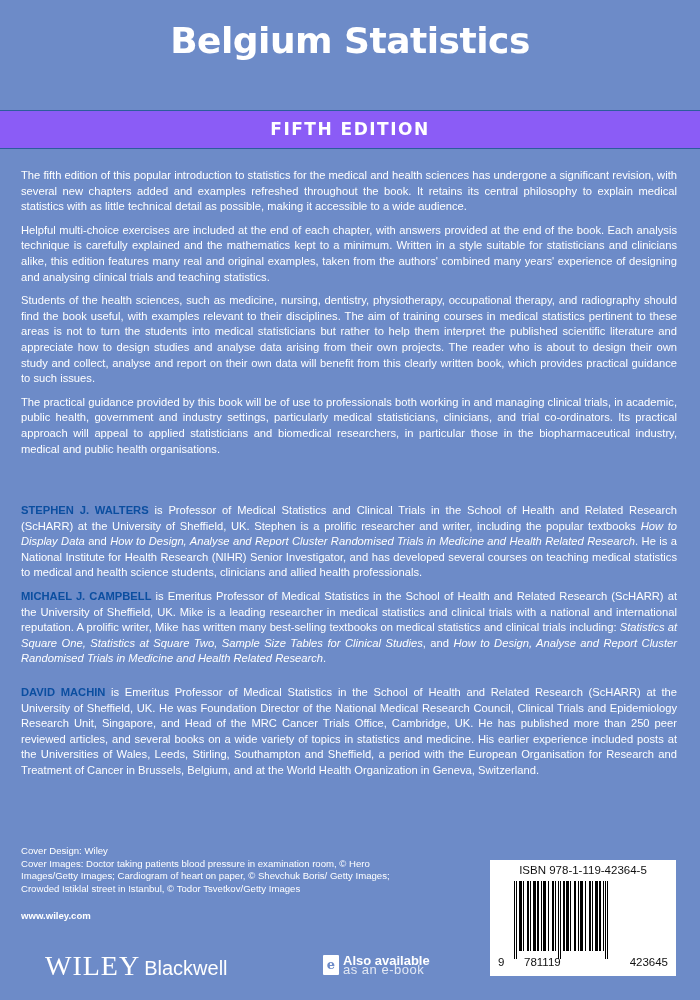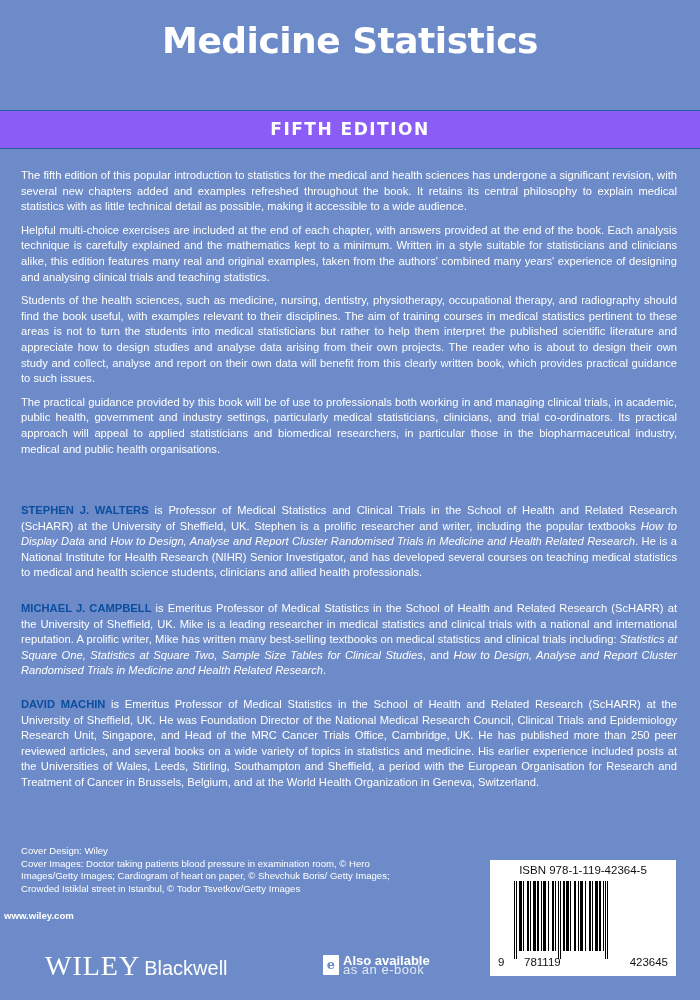--- a/index.html
+++ b/index.html
@@ -44,21 +44,21 @@
       font-size: 11.2px; line-height: 15.6px; text-align: justify;
       color: #ffffff;
     }
     .body-text p { margin: 0 0 8px 0; }
     .author-name { color: #0b4ea0; font-weight: bold; }
     .credits {
       position: absolute; left: 21px; top: 845px; width: 380px;
       font-size: 9.6px; line-height: 12.5px; color: #ffffff;
     }
     .url {
-      position: absolute; left: 4px; top: 910px;
+      position: absolute; left: 21px; top: 910px;
       font-size: 9.6px; color: #ffffff; font-weight: bold;
     }
     .wiley-logo {
       position: absolute; left: 21px; top: 950px;
       color: #ffffff; white-space: nowrap;
     }
     .wiley-logo .w1 {
       font-family: "Liberation Serif", serif; font-size: 28px; letter-spacing: 1px; margin-left: 24px;
     }
     .wiley-logo .w2 {
@@ -94,39 +94,39 @@
       font-size: 11.5px; color: #111; display: flex;
     }
     .isbn-digits .d0 { width: 20px; }
     .isbn-digits .d1 { width: 78px; text-align: left; padding-left: 6px; }
     .isbn-digits .d2 { flex: 1; text-align: right; padding-right: 2px; }
   </style>
 </head>
 <body>
 
 <div class="header">
-  <div class="title">Medicine Statistics</div>
+  <div class="title">Belgium Statistics</div>
 </div>
 
 <div class="edition-band">
   <span>FIFTH EDITION</span>
 </div>
 
 <div class="body-text" style="top:168px;">
   <p>The fifth edition of this popular introduction to statistics for the medical and health sciences has undergone a significant revision, with several new chapters added and examples refreshed throughout the book. It retains its central philosophy to explain medical statistics with as little technical detail as possible, making it accessible to a wide audience.</p>
   <p>Helpful multi-choice exercises are included at the end of each chapter, with answers provided at the end of the book. Each analysis technique is carefully explained and the mathematics kept to a minimum. Written in a style suitable for statisticians and clinicians alike, this edition features many real and original examples, taken from the authors' combined many years' experience of designing and analysing clinical trials and teaching statistics.</p>
   <p>Students of the health sciences, such as medicine, nursing, dentistry, physiotherapy, occupational therapy, and radiography should find the book useful, with examples relevant to their disciplines. The aim of training courses in medical statistics pertinent to these areas is not to turn the students into medical statisticians but rather to help them interpret the published scientific literature and appreciate how to design studies and analyse data arising from their own projects. The reader who is about to design their own study and collect, analyse and report on their own data will benefit from this clearly written book, which provides practical guidance to such issues.</p>
   <p>The practical guidance provided by this book will be of use to professionals both working in and managing clinical trials, in academic, public health, government and industry settings, particularly medical statisticians, clinicians, and trial co-ordinators. Its practical approach will appeal to applied statisticians and biomedical researchers, in particular those in the biopharmaceutical industry, medical and public health organisations.</p>
 </div>
 
 <div class="body-text" style="top:503px;">
   <p>
     <span class="author-name">STEPHEN J. WALTERS</span><span> is Professor of Medical Statistics and Clinical Trials in the School of Health and Related Research (ScHARR) at the University of Sheffield, UK. Stephen is a prolific researcher and writer, including the popular textbooks </span><i>How to Display Data</i><span> and </span><i>How to Design, Analyse and Report Cluster Randomised Trials in Medicine and Health Related Research</i><span>. He is a National Institute for Health Research (NIHR) Senior Investigator, and has developed several courses on teaching medical statistics to medical and health science students, clinicians and allied health professionals.</span>
   </p>
-  <p style="margin-top:20px;">
+  <p style="margin-top:8px;">
     <span class="author-name">MICHAEL J. CAMPBELL</span><span> is Emeritus Professor of Medical Statistics in the School of Health and Related Research (ScHARR) at the University of Sheffield, UK. Mike is a leading researcher in medical statistics and clinical trials with a national and international reputation. A prolific writer, Mike has written many best-selling textbooks on medical statistics and clinical trials including: </span><i>Statistics at Square One, Statistics at Square Two, Sample Size Tables for Clinical Studies</i><span>, and </span><i>How to Design, Analyse and Report Cluster Randomised Trials in Medicine and Health Related Research</i><span>.</span>
   </p>
   <p style="margin-top:18px;">
     <span class="author-name">DAVID MACHIN</span><span> is Emeritus Professor of Medical Statistics in the School of Health and Related Research (ScHARR) at the University of Sheffield, UK. He was Foundation Director of the National Medical Research Council, Clinical Trials and Epidemiology Research Unit, Singapore, and Head of the MRC Cancer Trials Office, Cambridge, UK. He has published more than 250 peer reviewed articles, and several books on a wide variety of topics in statistics and medicine. His earlier experience included posts at the Universities of Wales, Leeds, Stirling, Southampton and Sheffield, a period with the European Organisation for Research and Treatment of Cancer in Brussels, Belgium, and at the World Health Organization in Geneva, Switzerland.</span>
   </p>
 </div>
 
 <div class="credits">
   <div>Cover Design: Wiley</div>
   <div>Cover Images: Doctor taking patients blood pressure in examination room, © Hero Images/Getty Images; Cardiogram of heart on paper, © Shevchuk Boris/ Getty Images; Crowded Istiklal street in Istanbul, © Todor Tsvetkov/Getty Images</div>

